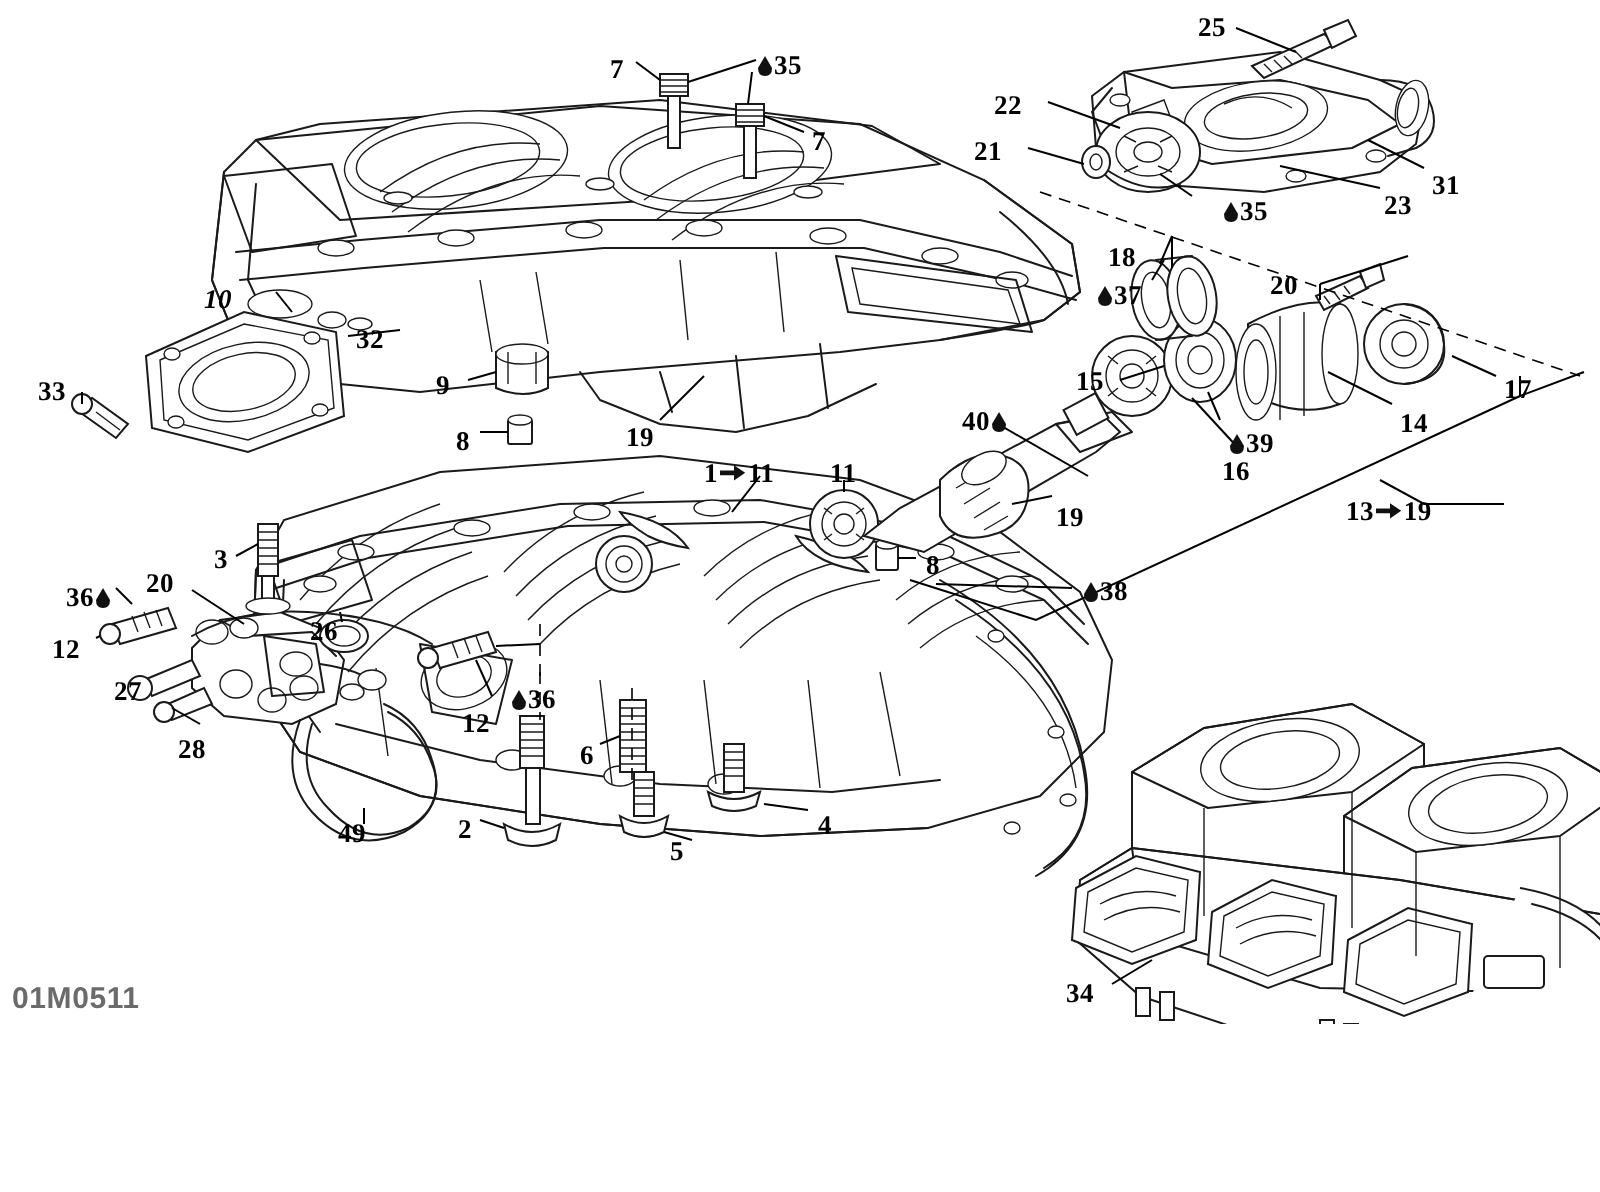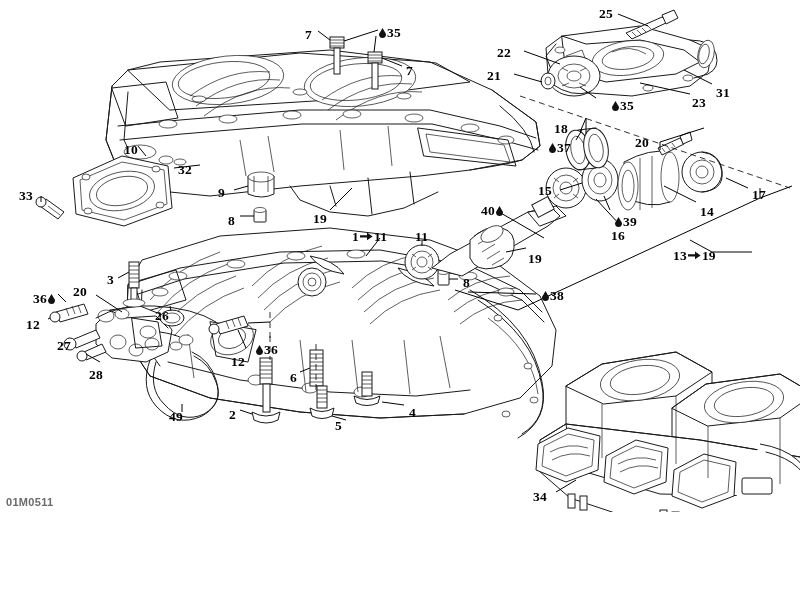--- a/index.html
+++ b/index.html
@@ -27,21 +27,21 @@
     letter-spacing:0.2px;
   }
   .lbl.ref{font-size:13.5px;}
   .lbl .arw{font-family:"DejaVu Sans",sans-serif;font-size:12px;padding:0 1px;}
   #code{
     position:absolute;
     left:6px;
     bottom:4px;
     font-family:"Liberation Sans", sans-serif;
     font-weight:bold;
-    font-size:11px;
+    font-size:15px;
     color:#6b6b6b;
     letter-spacing:0.3px;
     text-align:center;
   }
 </style>
 </head>
 <body>
 
 <div id="sheet">
 
@@ -504,21 +504,21 @@
             <path d="M4.5 0 L8 6 Q8 10 4.5 10 Q1 10 1 6 Z" fill="#111"></path>
           </svg></span><span>35</span></div>
       <div class="lbl ref" style="left: 406px; top: 64px;"><span>7</span></div>
       <div class="lbl ref" style="left: 497px; top: 46px;"><span>22</span></div>
       <div class="lbl ref" style="left: 487px; top: 69px;"><span>21</span></div>
       <div class="lbl ref" style="left: 716px; top: 86px;"><span>31</span></div>
       <div class="lbl ref" style="left: 692px; top: 96px;"><span>23</span></div>
       <div class="lbl ref" style="left: 611px; top: 99px;"><span class="mk"><svg width="9" height="10" viewBox="0 0 9 10" style="vertical-align:-1px">
             <path d="M4.5 0 L8 6 Q8 10 4.5 10 Q1 10 1 6 Z" fill="#111"></path>
           </svg></span><span>35</span></div>
-      <div class="lbl ref" style="left: 124px; top: 143px;"><span>10</span></div>
+      <div class="lbl ref" style="left: 102px; top: 143px; font-style: italic;"><span>10</span></div>
       <div class="lbl ref" style="left: 554px; top: 122px;"><span>18</span></div>
       <div class="lbl ref" style="left: 635px; top: 136px;"><span>20</span></div>
       <div class="lbl ref" style="left: 548px; top: 141px;"><span class="mk"><svg width="9" height="10" viewBox="0 0 9 10" style="vertical-align:-1px">
             <path d="M4.5 0 L8 6 Q8 10 4.5 10 Q1 10 1 6 Z" fill="#111"></path>
           </svg></span><span>37</span></div>
       <div class="lbl ref" style="left: 178px; top: 163px;"><span>32</span></div>
       <div class="lbl ref" style="left: 538px; top: 184px;"><span>15</span></div>
       <div class="lbl ref" style="left: 752px; top: 188px;"><span>17</span></div>
       <div class="lbl ref" style="left: 19px; top: 189px;"><span>33</span></div>
       <div class="lbl ref" style="left: 218px; top: 186px;"><span>9</span></div>

